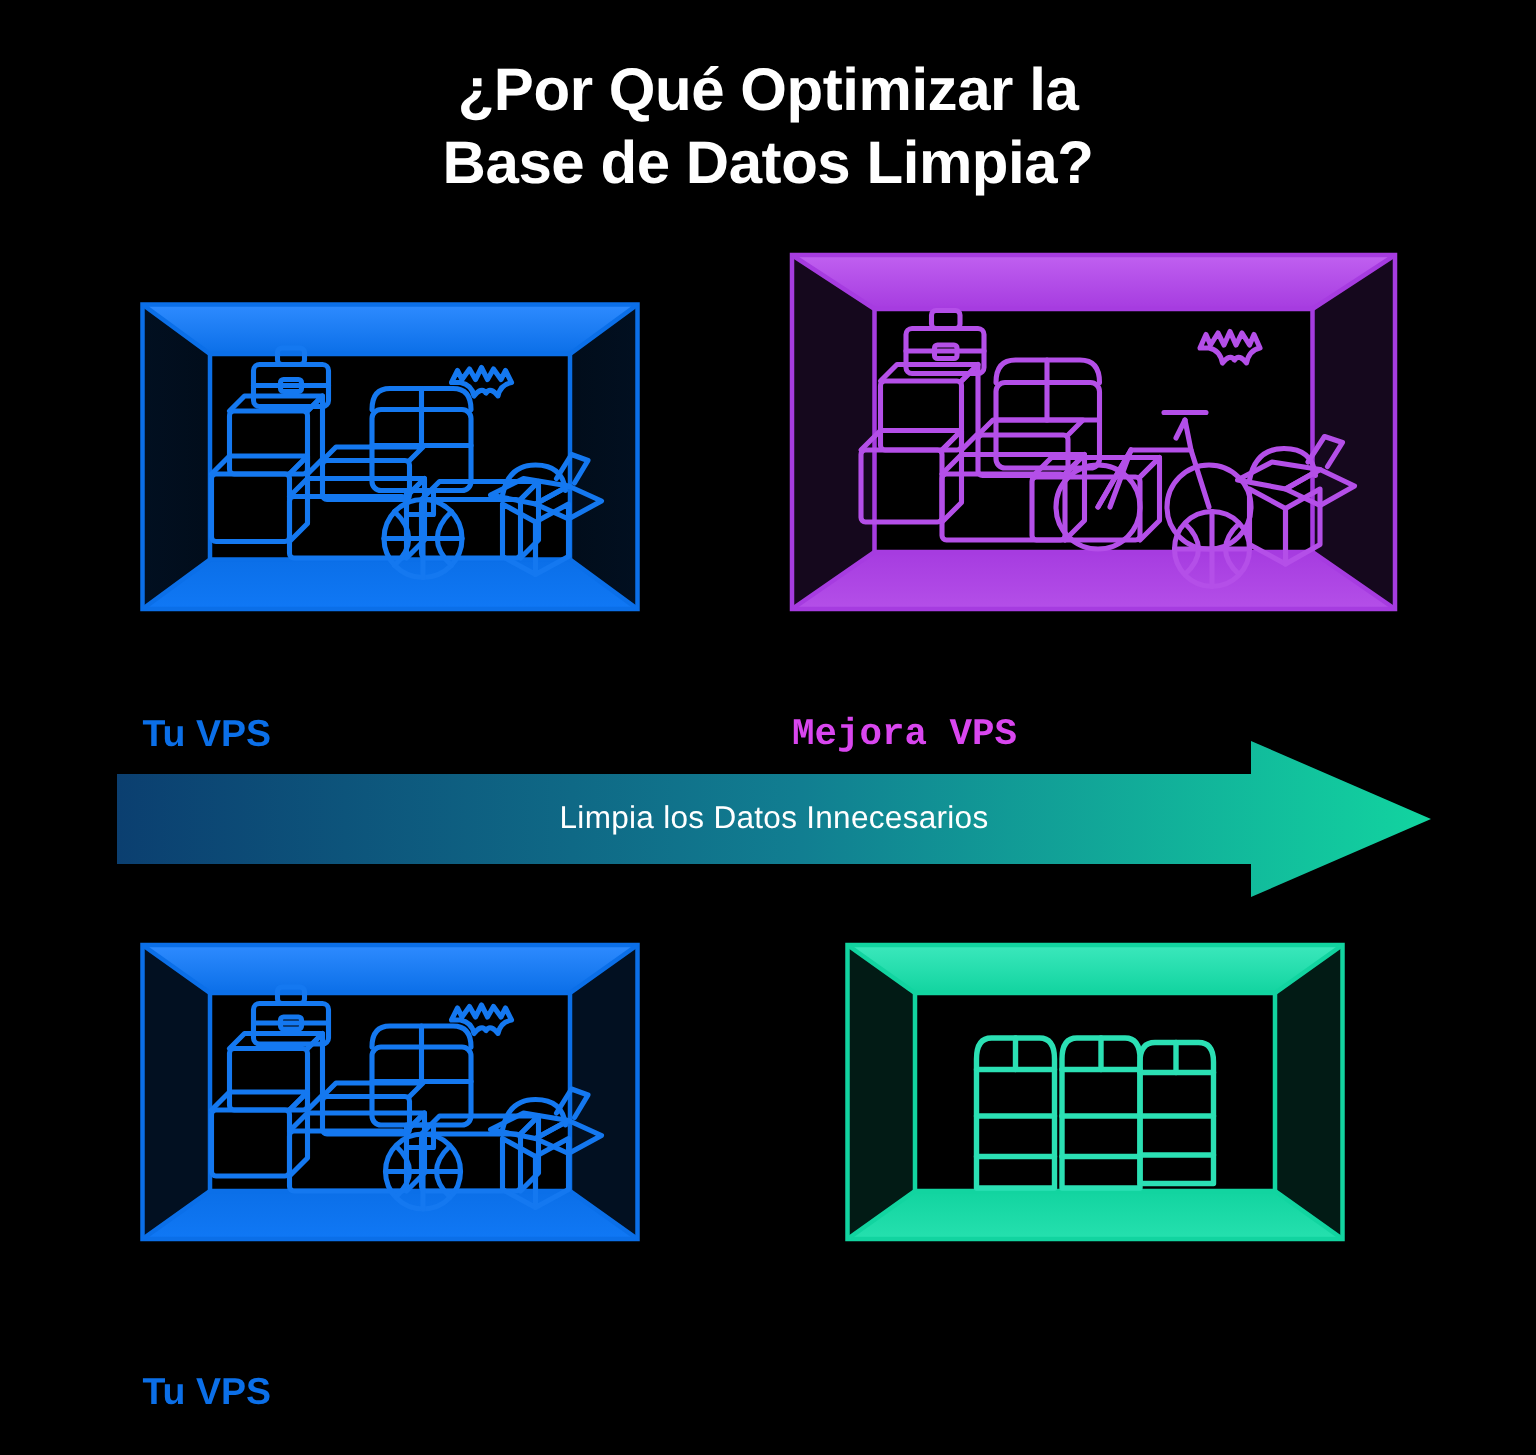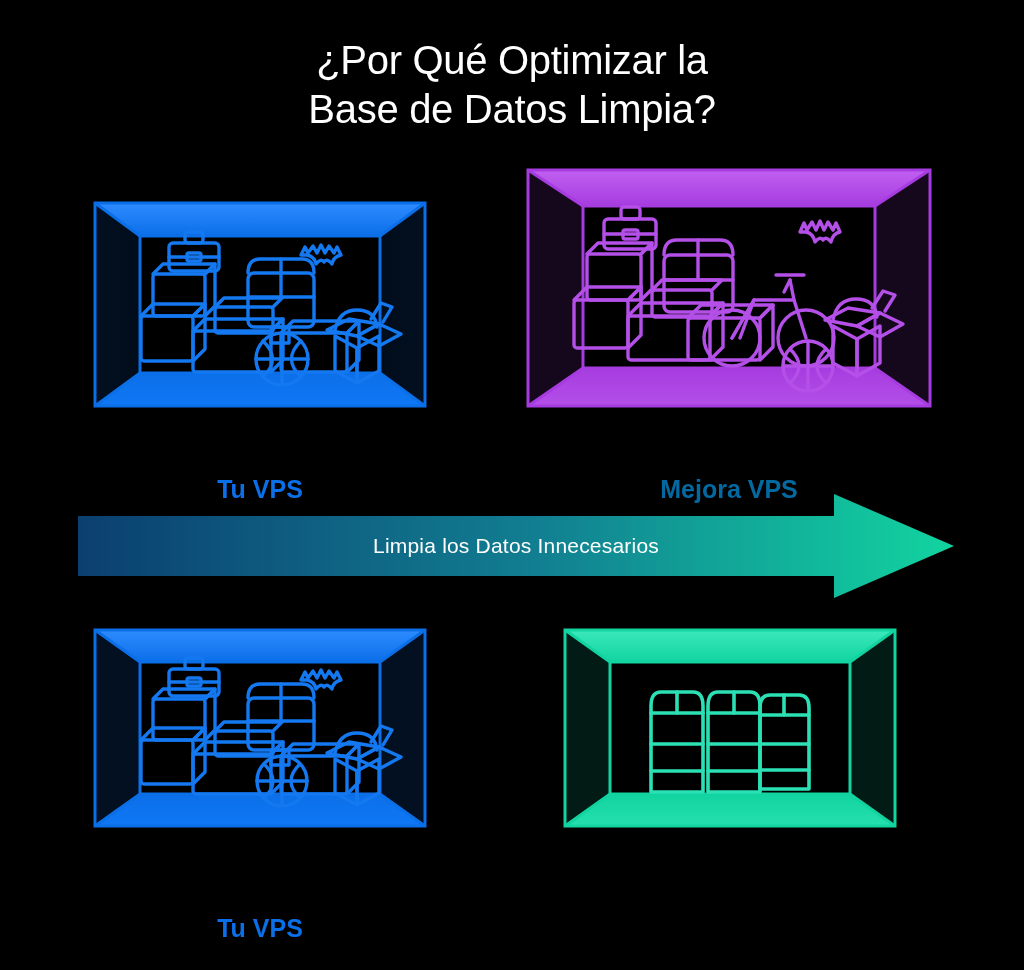--- a/index.html
+++ b/index.html
@@ -12,34 +12,33 @@
   #stage { position: relative; width: 1024px; height: 970px; background: #000; }
 
   
   .title {
     position: absolute;
     left: 0; top: 36px;
     width: 1024px;
     text-align: center;
     color: #ffffff;
     font-size: 40px;
-    font-weight: normal;
+    font-weight: bold;
     line-height: 1.22;
     letter-spacing: -0.3px;
   }
   .title .l2 { display: block; }
 
   
   .room { position: absolute; }
   .room svg { display: block; width: 100%; height: 100%; overflow: visible; }
 
   
   .caption {
     position: absolute;
-    text-align: center;
     font-size: 25px;
     font-weight: bold;
     line-height: 1.25;
     white-space: pre-line;
   }
 
   
   .arrow-wrap { position: absolute; left: 78px; top: 494px; width: 876px; height: 104px; }
   .arrow-wrap svg { display: block; width: 100%; height: 100%; }
   .arrow-label {
@@ -238,21 +237,21 @@
           <path d="M297,150 l23,-12 l32,5 l-23,13 z"></path>
           <path d="M329,156 l23,-13 l23,11 l-23,13 z"></path>
           <path d="M305,150 q4,-21 23,-21 q19,0 21,18"></path>
           <path d="M344,138 l11,-17 l12,4 l-10,16"></path>
           <path d="M305,156 v37 l24,13 v-37 z"></path>
           <path d="M329,169 v37 l23,-13 v-37 z"></path>
         </g>
       </g>
     </svg>
   </div>
-  <div class="caption" style="left:528px; top:443px; width:402px; color:#0369a1;">
+  <div class="caption" style="left:528px; top:443px; width:402px; color:#d946ef;font-family:Liberation Mono, monospace;">
     <span>Mejora VPS</span>
   </div>
 
   <div class="arrow-wrap">
     <svg viewBox="0 0 876 104" xmlns="http://www.w3.org/2000/svg" preserveAspectRatio="none">
       <defs>
         <linearGradient id="g-arrow" x1="0" y1="0" x2="1" y2="0">
           <stop offset="0%" stop-color="#0B3F70"></stop>
           <stop offset="52%" stop-color="#117E91"></stop>
           <stop offset="100%" stop-color="#12D4A0"></stop>

